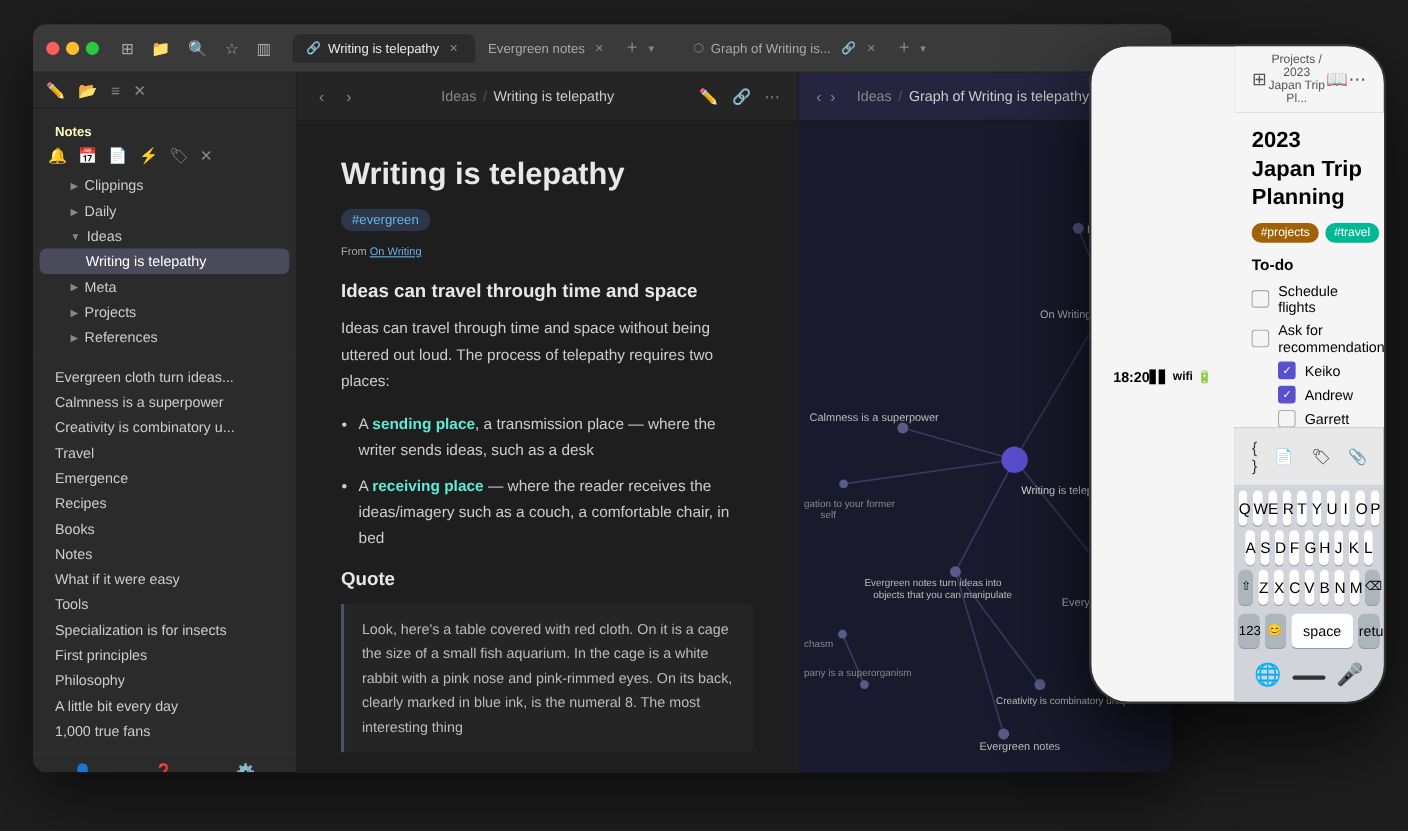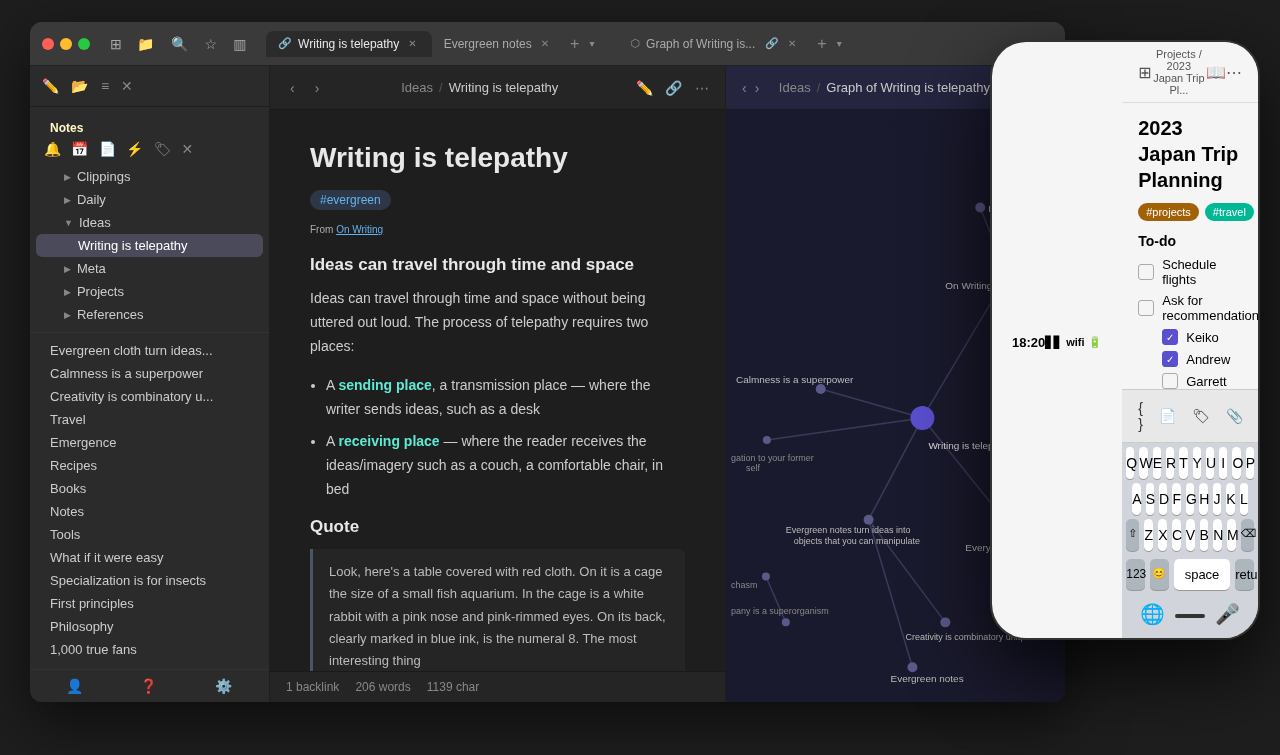--- a/index.html
+++ b/index.html
@@ -645,33 +645,36 @@
         <div class="sidebar-item">
             <span>Recipes</span>
           </div>
         <div class="sidebar-item">
             <span>Books</span>
           </div>
         <div class="sidebar-item">
             <span>Notes</span>
           </div>
         <div class="sidebar-item">
+            <span>What if it were easy</span>
+          </div>
+        <div class="sidebar-item">
             <span>Tools</span>
           </div>
         <div class="sidebar-item">
-            <span>What if it were easy</span>
-          </div>
-        <div class="sidebar-item">
             <span>Specialization is for insects</span>
           </div>
         <div class="sidebar-item">
             <span>First principles</span>
           </div>
         <div class="sidebar-item">
             <span>Philosophy</span>
+          </div>
+        <div class="sidebar-item">
+            <span>A little bit every day</span>
           </div>
         <div class="sidebar-item">
             <span>1,000 true fans</span>
           </div>
       </div>
 
       <div style="display:flex;justify-content:space-around;padding:8px;border-top:1px solid #333;margin-top:auto;">
         <span style="font-size:14px;color:#888;cursor:pointer;">👤</span>
         <span style="font-size:14px;color:#888;cursor:pointer;">❓</span>
         <span style="font-size:14px;color:#888;cursor:pointer;">⚙️</span>
@@ -711,25 +714,20 @@
           </li>
           <li class="note-list-item">
             A <strong>receiving place</strong> — where the reader receives the ideas/imagery such as a couch, a comfortable chair, in bed
           </li>
         </ul>
 
         <h2 class="note-section-title">Quote</h2>
         <div class="note-blockquote">Look, here's a table covered with red cloth. On it is a cage the size of a small fish aquarium. In the cage is a white rabbit with a pink nose and pink-rimmed eyes. On its back, clearly marked in blue ink, is the numeral 8. The most interesting thing</div>
       </div>
 
-      <div class="note-footer">
-        <span class="backlink">1 backlink</span>
-        <span>206 words</span>
-        <span>1139 char</span>
-      </div>
     </div>
 
     <div class="graph-panel">
       <div class="graph-toolbar">
         <span class="nav-btn" style="color:#888;">‹</span>
         <span class="nav-btn" style="color:#888;">›</span>
         <div class="graph-breadcrumb">
           <span>Ideas</span>
           <span style="color:#555;">/</span>
           <span class="current">Graph of Writing is telepathy</span>

